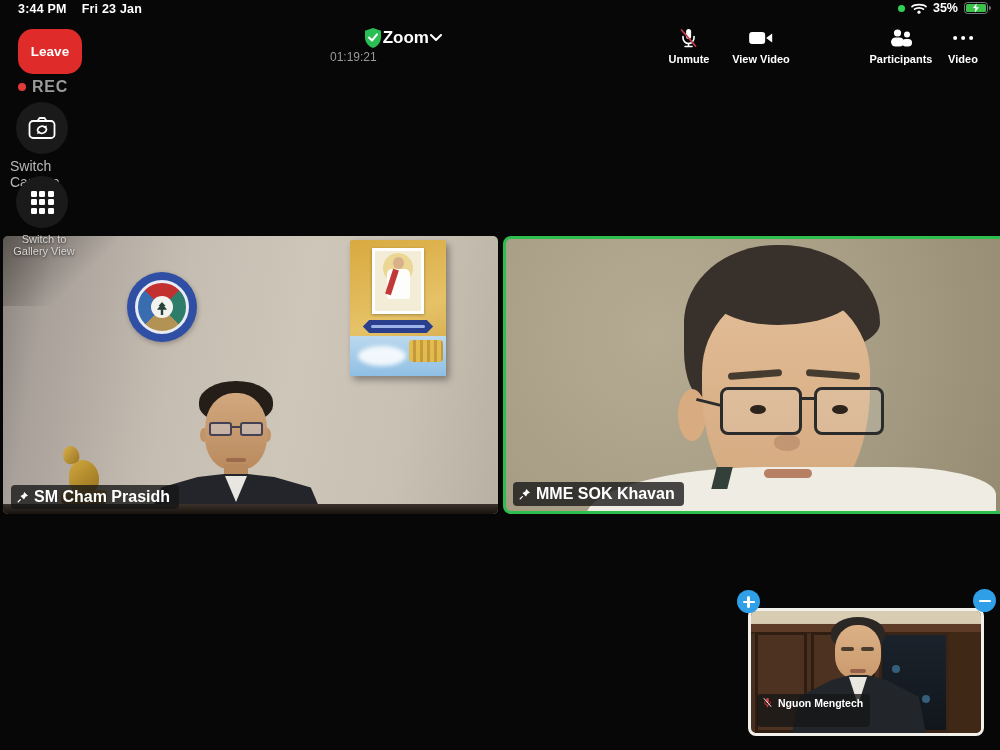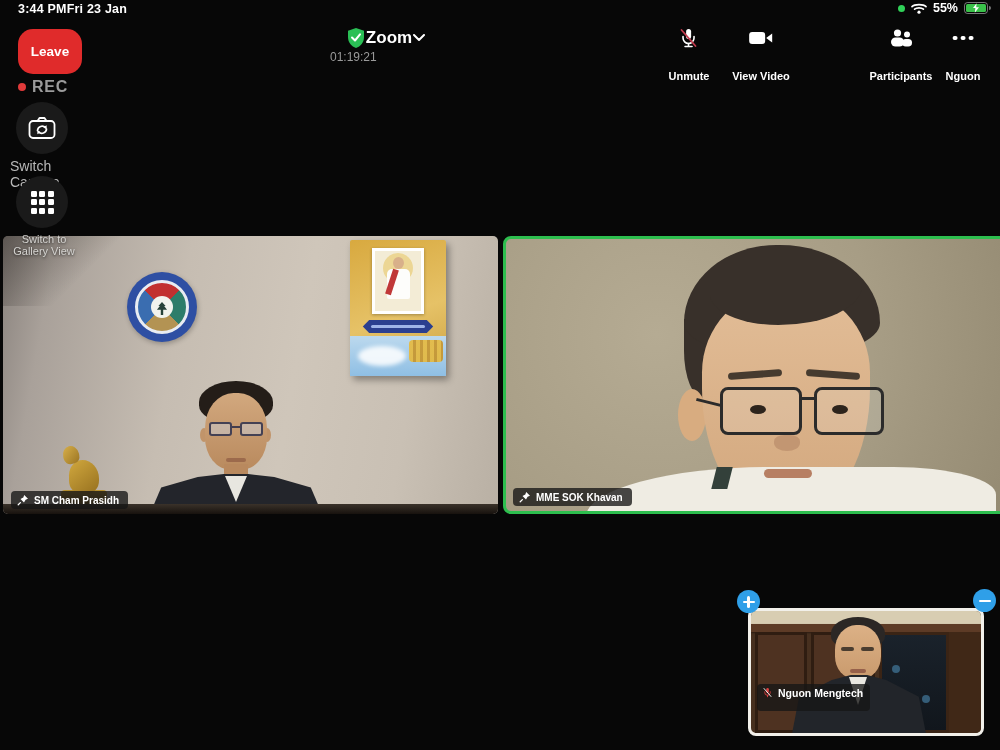--- a/index.html
+++ b/index.html
@@ -1,33 +1,33 @@
 <!DOCTYPE html>
 <html><head>
 <meta charset="utf-8">
 <style>
   * { margin:0; padding:0; box-sizing:border-box; }
   body { background:#000; font-family:"Liberation Sans", sans-serif; }
   .screen { position:relative; width:1000px; height:750px; background:#070707; overflow:hidden; }
 
   
-  .status-left { position:absolute; left:18px; top:2px; display:flex; color:#fff; font-size:12.5px; font-weight:bold; letter-spacing:.2px; }
+  .status-left { position:absolute; left:18px; top:2px; display:flex; gap:15px; color:#fff; font-size:12.5px; font-weight:bold; letter-spacing:.2px; }
   .status-right { position:absolute; right:9px; top:1px; display:flex; align-items:center; gap:6px; color:#fff; font-size:12.5px; font-weight:bold; }
   .green-dot { width:7px; height:7px; border-radius:50%; background:#30d158; }
   .battery { position:relative; display:flex; align-items:center; }
   .battery-body { width:24px; height:12px; border:1px solid rgba(255,255,255,.45); border-radius:3.5px; padding:1px; }
   .battery-fill { width:100%; height:100%; background:#3ac24a; border-radius:1.5px; display:flex; align-items:center; justify-content:center; }
   .battery-nub { width:2px; height:4.5px; background:rgba(255,255,255,.45); border-radius:0 2px 2px 0; margin-left:1px; }
 
   
   .leave-btn { position:absolute; left:18px; top:29px; width:64px; height:45px; background:#e02b2b; border-radius:15px; color:#fff; font-weight:bold; font-size:13.5px; display:flex; align-items:center; justify-content:center; cursor:pointer; }
-  .title-group { position:absolute; left:330px; top:28px; width:112px; display:flex; align-items:center; justify-content:center; gap:1px; }
+  .title-group { position:absolute; left:330px; top:28px; width:112px; display:flex; align-items:center; justify-content:flex-end; gap:1px; }
   .meeting-title { color:#fff; font-size:17px; font-weight:bold; }
   .timer { position:absolute; left:330px; top:50px; width:112px; color:#9a9a9a; font-size:12px; }
-  .tb-btn { position:absolute; top:26px; transform:translateX(-50%); display:flex; flex-direction:column; align-items:center; gap:20px; cursor:pointer; }
+  .tb-btn { position:absolute; top:26px; transform:translateX(-50%); display:flex; flex-direction:column; align-items:center; gap:3px; cursor:pointer; }
   .tb-label { color:#fff; font-size:11px; font-weight:600; white-space:nowrap; }
   .tb-label.green { color:#2ebd5d; }
   .tb-icon-box { height:24px; display:flex; align-items:center; justify-content:center; }
   .share-chip { width:25px; height:25px; background:#27b053; border-radius:6px; display:flex; align-items:center; justify-content:center; }
   .more-dots { display:flex; gap:3.5px; }
   .more-dots i { width:4.5px; height:4.5px; border-radius:50%; background:#fff; }
 
   
   .rec { position:absolute; left:18px; top:78px; display:flex; align-items:center; gap:6px; }
   .rec-dot { width:8px; height:8px; border-radius:50%; background:#e03a3a; }
@@ -127,24 +127,24 @@
   .nm-face { position:absolute; left:84px; top:14px; width:46px; height:54px; background:linear-gradient(#dcb186,#c99a6d); border-radius:46% 46% 42% 42%; }
   .nm-brow { position:absolute; top:36px; width:13px; height:4px; background:#4a3d30; border-radius:2px; }
   .nm-brow.l { left:90px; } .nm-brow.r { left:110px; }
   .nm-mouth { position:absolute; left:99px; top:58px; width:16px; height:3.5px; background:#96604a; border-radius:2px; }
   .nm-suit { position:absolute; left:40px; top:64px; width:136px; height:64px; background:#22252a;
     clip-path:polygon(0 100%,6% 34%,30% 8%,44% 0,56% 0,70% 8%,94% 34%,100% 100%); }
   .nm-shirt { position:absolute; left:98px; top:66px; width:18px; height:28px; background:#e9e7e0; clip-path:polygon(0 0,100% 0,50% 100%); }
 
   
   .name-label { position:absolute; display:flex; align-items:center; gap:5px; background:rgba(22,22,22,.78); border-radius:4px; padding:3px 9px 3px 6px; z-index:5; }
-  .name-label span { color:#fff; font-size:10px; font-weight:bold; white-space:nowrap; }
+  .name-label span { color:#fff; font-size:16px; font-weight:bold; white-space:nowrap; }
   .nl-left { left:8px; bottom:5px; }
   .nl-right { left:7px; bottom:5px; }
-  .nl-thumb { left:6px; bottom:22px; padding:2px 7px 12px 5px; }
+  .nl-thumb { left:6px; bottom:6px; padding:2px 7px 18px 5px; }
   .nl-thumb span { font-size:10.5px; }
 
   
   .thumb-btn { position:absolute; width:23px; height:23px; border-radius:50%; background:#2f9fe8; z-index:7; cursor:pointer; }
   .plus-btn { left:737px; top:590px; }
   .minus-btn { left:973px; top:589px; }
   .thumb-btn .bar-h { position:absolute; left:5.5px; top:10.5px; width:12px; height:2.2px; background:#fff; border-radius:2px; }
   .thumb-btn .bar-v { position:absolute; left:10.4px; top:5.5px; width:2.2px; height:12px; background:#fff; border-radius:2px; }
 </style>
 </head>
@@ -156,21 +156,21 @@
     <span>3:44 PM</span>
     <span>Fri 23 Jan</span>
   </div>
   <div class="status-right">
     <span class="green-dot"></span>
     <svg width="16" height="12" viewBox="0 0 16 12">
       <path d="M1 4.6 C3.6 1.9 12.4 1.9 15 4.6" stroke="#fff" stroke-width="1.7" fill="none" stroke-linecap="round"></path>
       <path d="M3.6 7.2 C5.6 5.4 10.4 5.4 12.4 7.2" stroke="#fff" stroke-width="1.7" fill="none" stroke-linecap="round"></path>
       <circle cx="8" cy="10.2" r="1.6" fill="#fff"></circle>
     </svg>
-    <span>55%</span>
+    <span>35%</span>
     <span class="battery">
       <span class="battery-body">
           <span class="battery-fill">
         <svg width="8" height="10" viewBox="0 0 8 10">
           <polygon points="4.6,0.3 1,5 3.4,5 2.8,9.7 7,4.3 4.2,4.3" fill="#fff"></polygon>
         </svg>
       </span>
         </span>
       <span class="battery-nub"></span>
     </span>
@@ -229,21 +229,21 @@
   </div>
 
   <div class="tb-btn" style="left:963px;">
     <span class="tb-icon-box">
       <span class="more-dots">
           <i></i>
           <i></i>
           <i></i>
         </span>
     </span>
-    <span class="tb-label">Nguon</span>
+    <span class="tb-label">Video</span>
   </div>
 
   <div class="rec">
     <span class="rec-dot"></span>
     <span class="rec-text">REC</span>
   </div>
 
   <div class="circle-btn switch-cam">
     <svg width="28" height="24" viewBox="0 0 28 24">
       <rect x="1.5" y="5" width="25" height="17" rx="3.5" stroke="#fff" stroke-width="1.8" fill="none"></rect>

